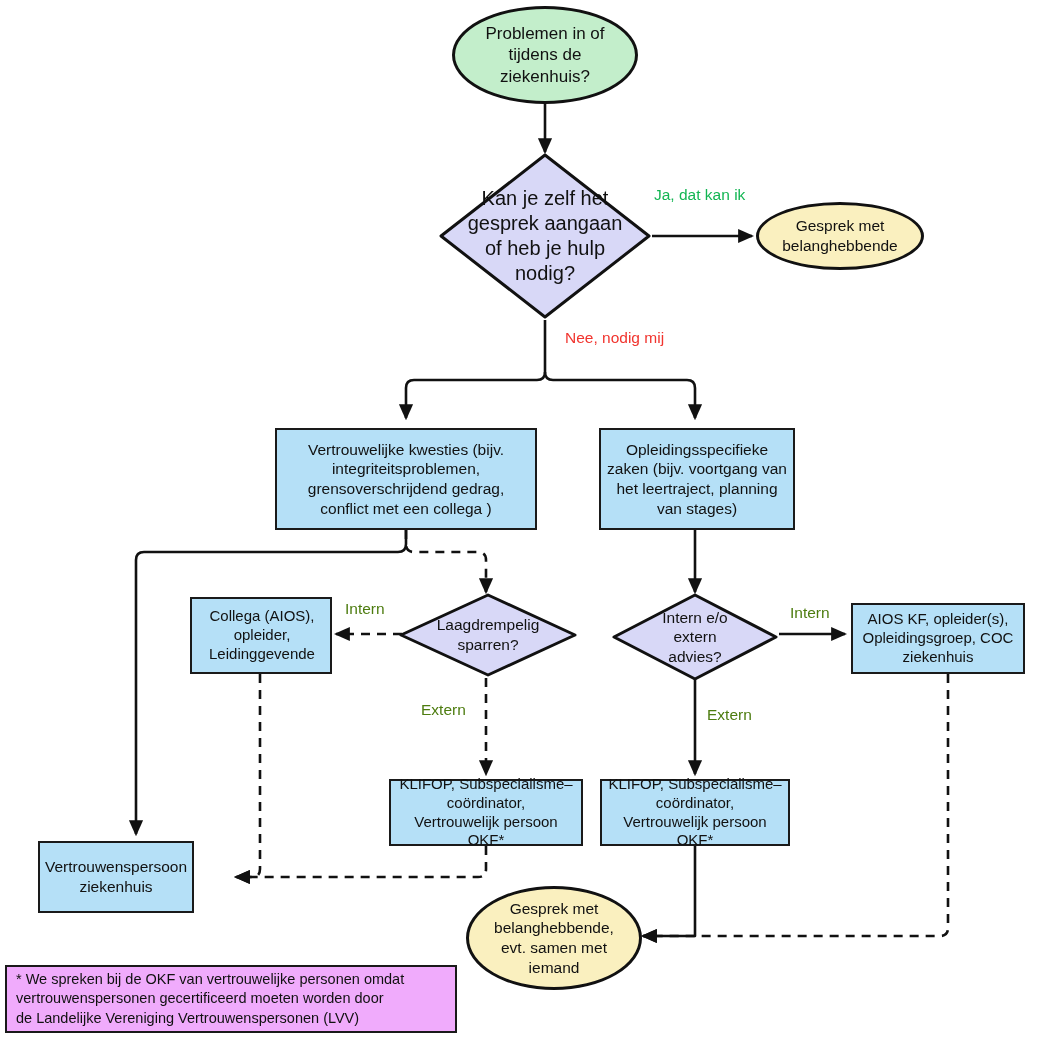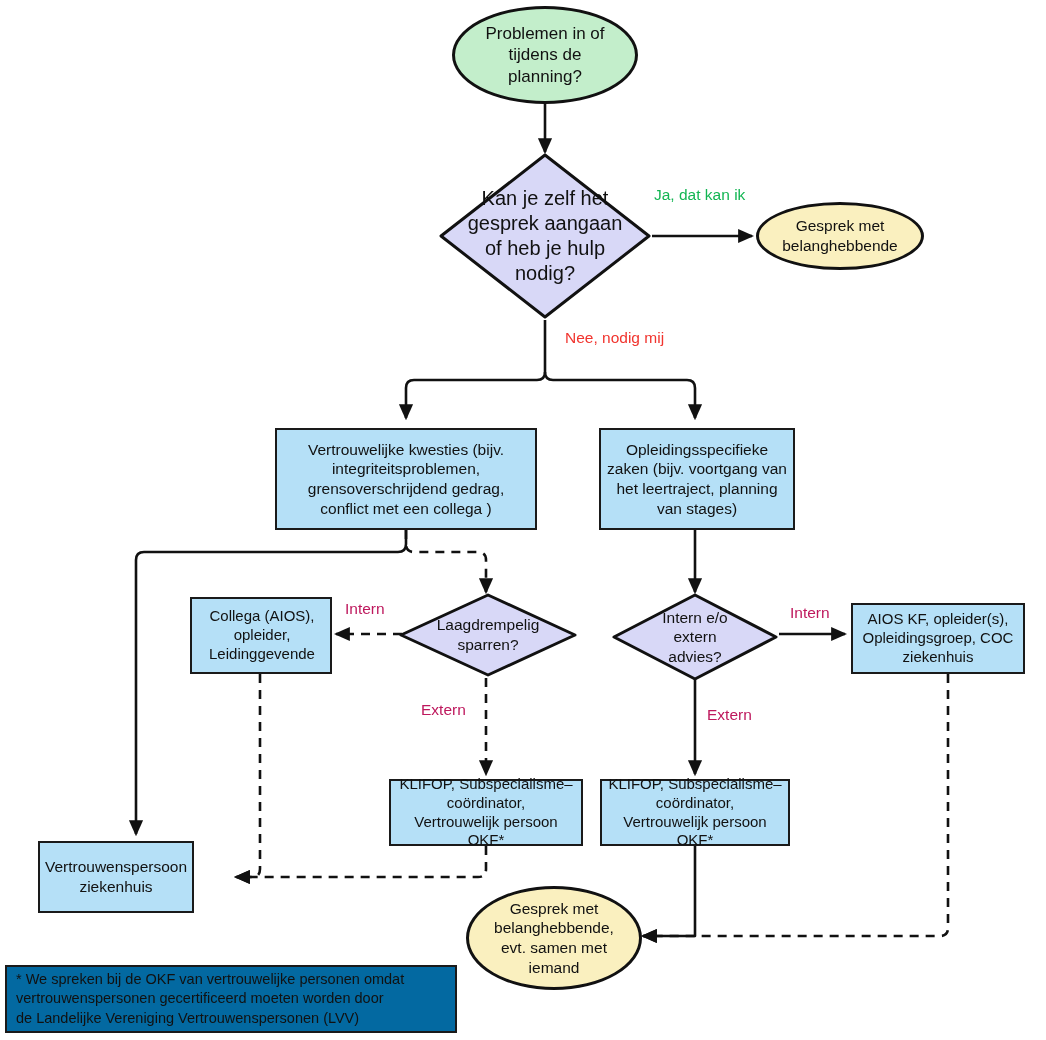--- a/index.html
+++ b/index.html
@@ -36,21 +36,21 @@
     white-space: pre-line;
     z-index: 3;
   }
   .box {
     border: 2px solid #1a1a1a;
     background: #b5e0f7;
     padding: 4px 6px;
   }
   .note {
     border: 2px solid #1a1a1a;
-    background: #0369a1;
+    background: #f0abfc;
     text-align: left;
     justify-content: flex-start;
     padding: 24px 9px;
     line-height: 1.34;
   }
   .ellipse {
     border: 3px solid #111111;
     border-radius: 50%;
     background: #faf0bf;
   }
@@ -79,21 +79,21 @@
     text-align: center;
     white-space: pre-line;
     line-height: 1.26;
     color: #111111;
     z-index: 2;
   }
   .edge-label {
     position: absolute;
     z-index: 4;
     white-space: nowrap;
-    color: #be185d;
+    color: #4d7c0f;
   }
 </style>
 </head>
 <body>
 
 <div id="canvas">
 
   <svg id="edges" viewBox="0 0 1046 1040" xmlns="http://www.w3.org/2000/svg">
     <defs>
       <marker id="arrow" viewBox="0 0 10 10" refX="8.6" refY="5" markerWidth="6.2" markerHeight="6.2" orient="auto-start-reverse">
@@ -133,21 +133,21 @@
       <path d="M 260 674 L 260 869 Q 260 877 252 877 L 236 877" marker-end="url(#arrow)"></path>
 
       <path d="M 486 846 L 486 869 Q 486 877 478 877 L 236 877" marker-end="url(#arrow)"></path>
 
       <path d="M 948 674 L 948 928 Q 948 936 940 936 L 643 936" marker-end="url(#arrow)"></path>
     </g>
   </svg>
 
   <div class="node ellipse green" style="left:452px; top:6px; width:186px; height:98px; font-size:17px;">Problemen in of
 tijdens de
-planning?</div>
+ziekenhuis?</div>
 
   <div class="diamond-wrap" style="left:438px; top:152px; width:214px; height:168px;">
     <svg width="214" height="168" viewBox="0 0 214 168" xmlns="http://www.w3.org/2000/svg">
       <path d="M 107 3 L 211 84 L 107 165 L 3 84 Z" fill="#d8d8f7" stroke="#111111" stroke-width="3" stroke-linejoin="round"></path>
     </svg>
     <div class="diamond-label" style="font-size:20px;">Kan je zelf het
 gesprek aangaan
 of heb je hulp
 nodig?</div>
   </div>

